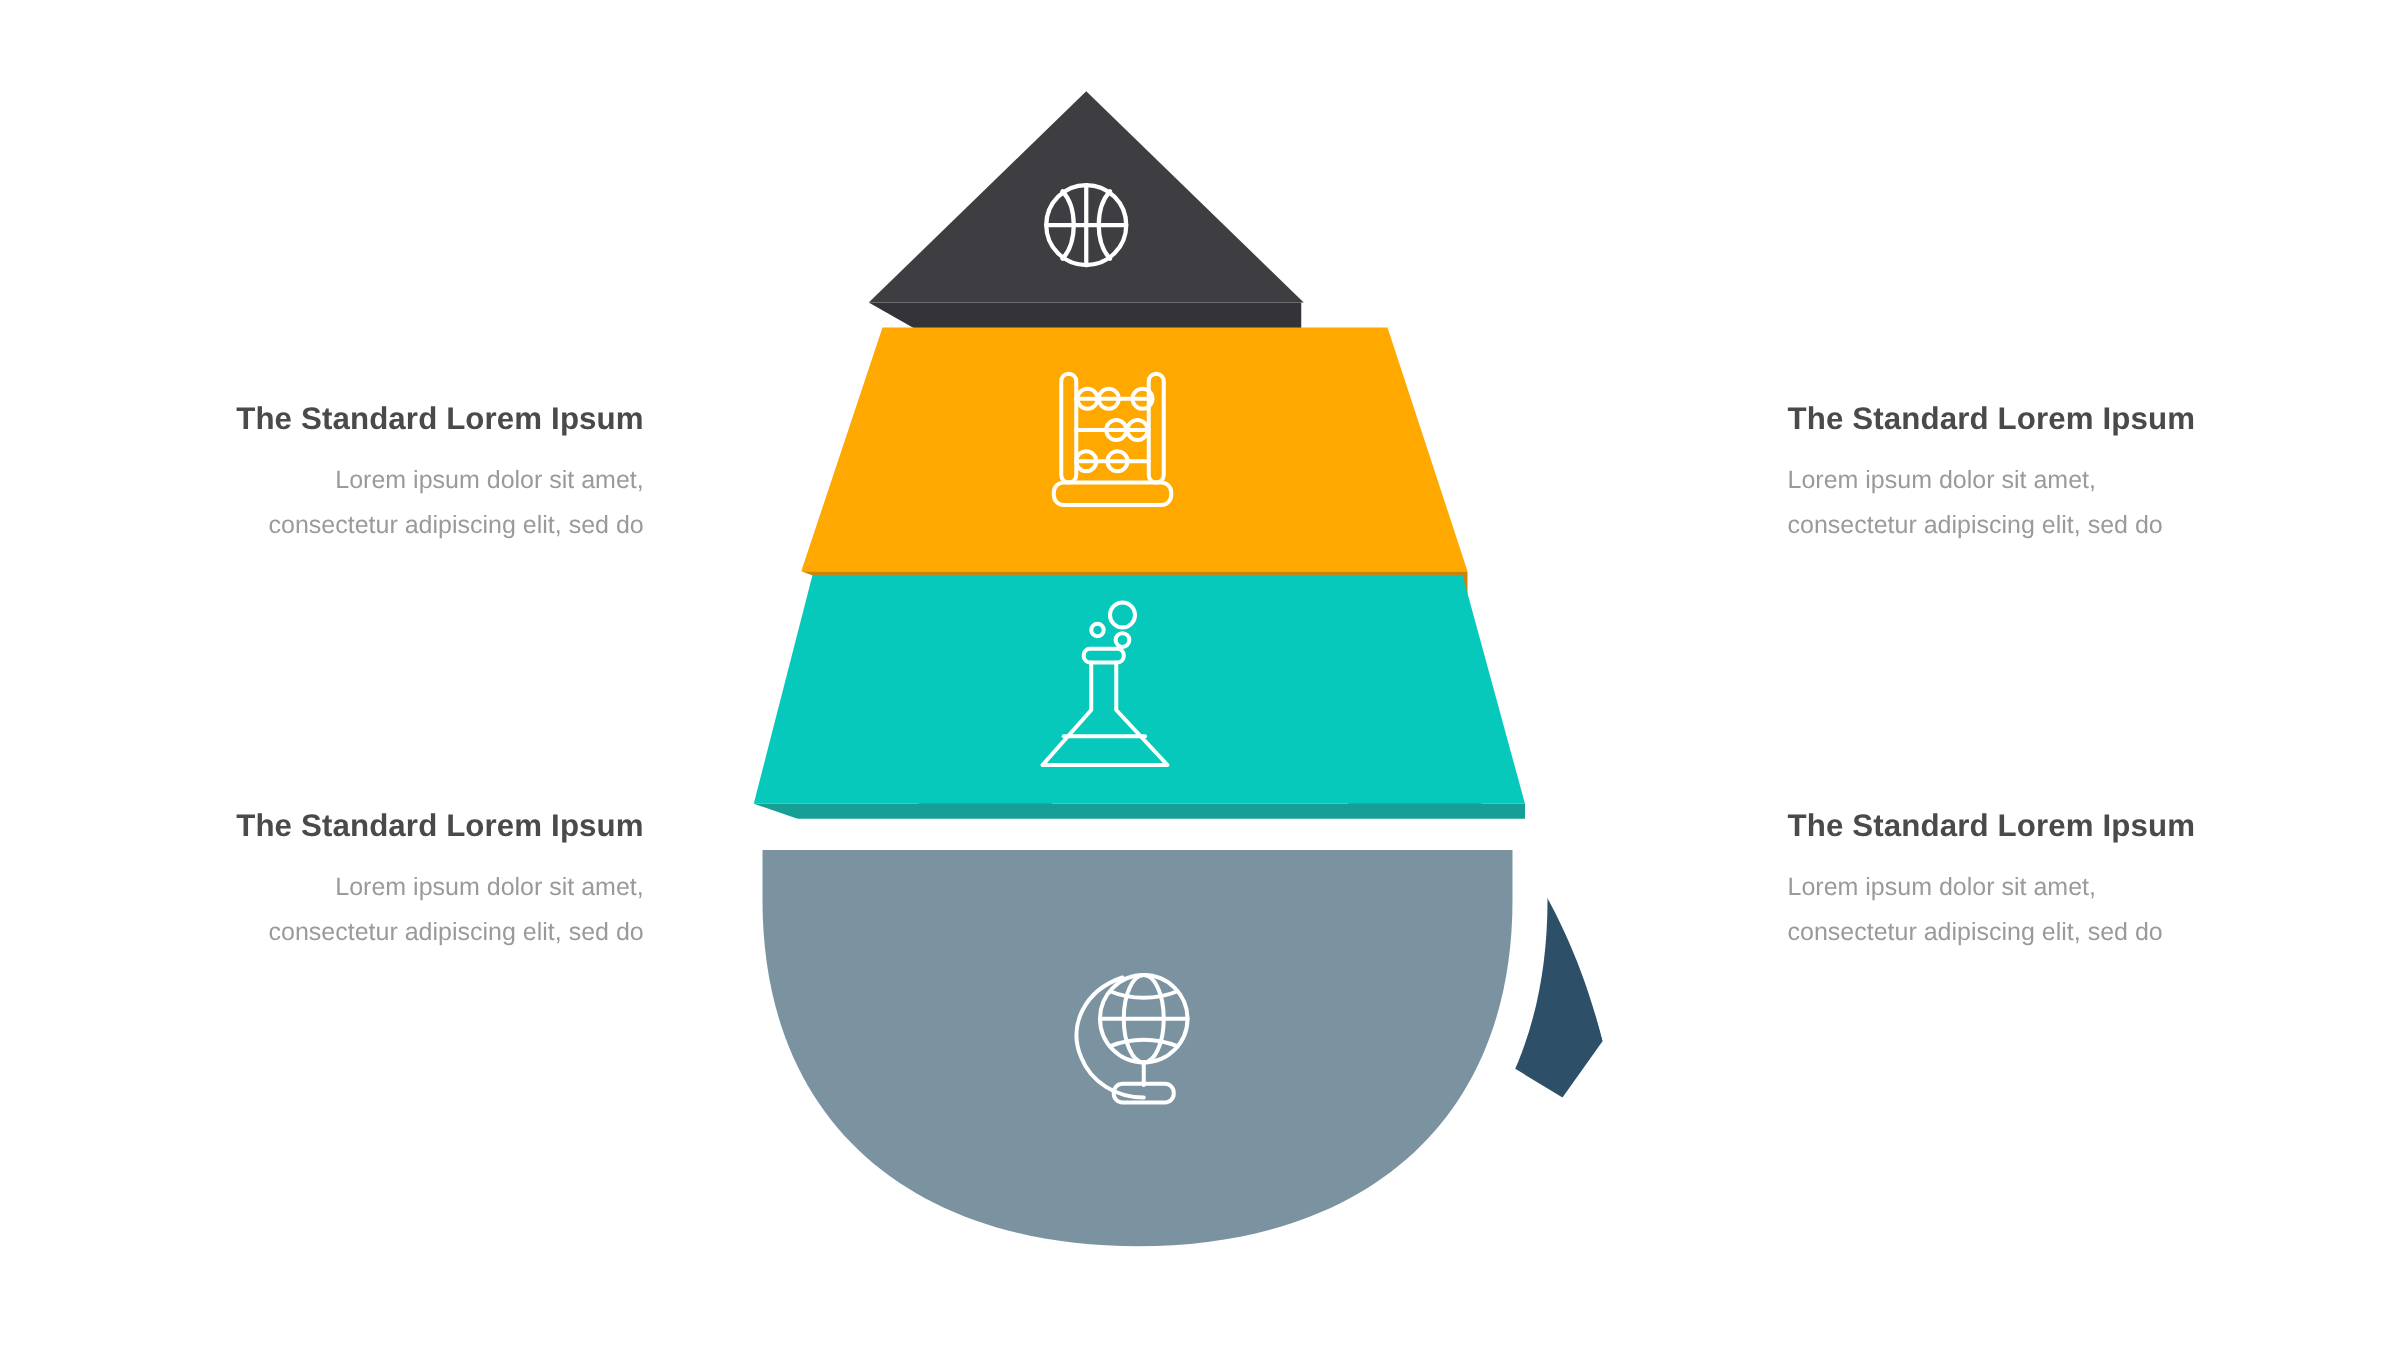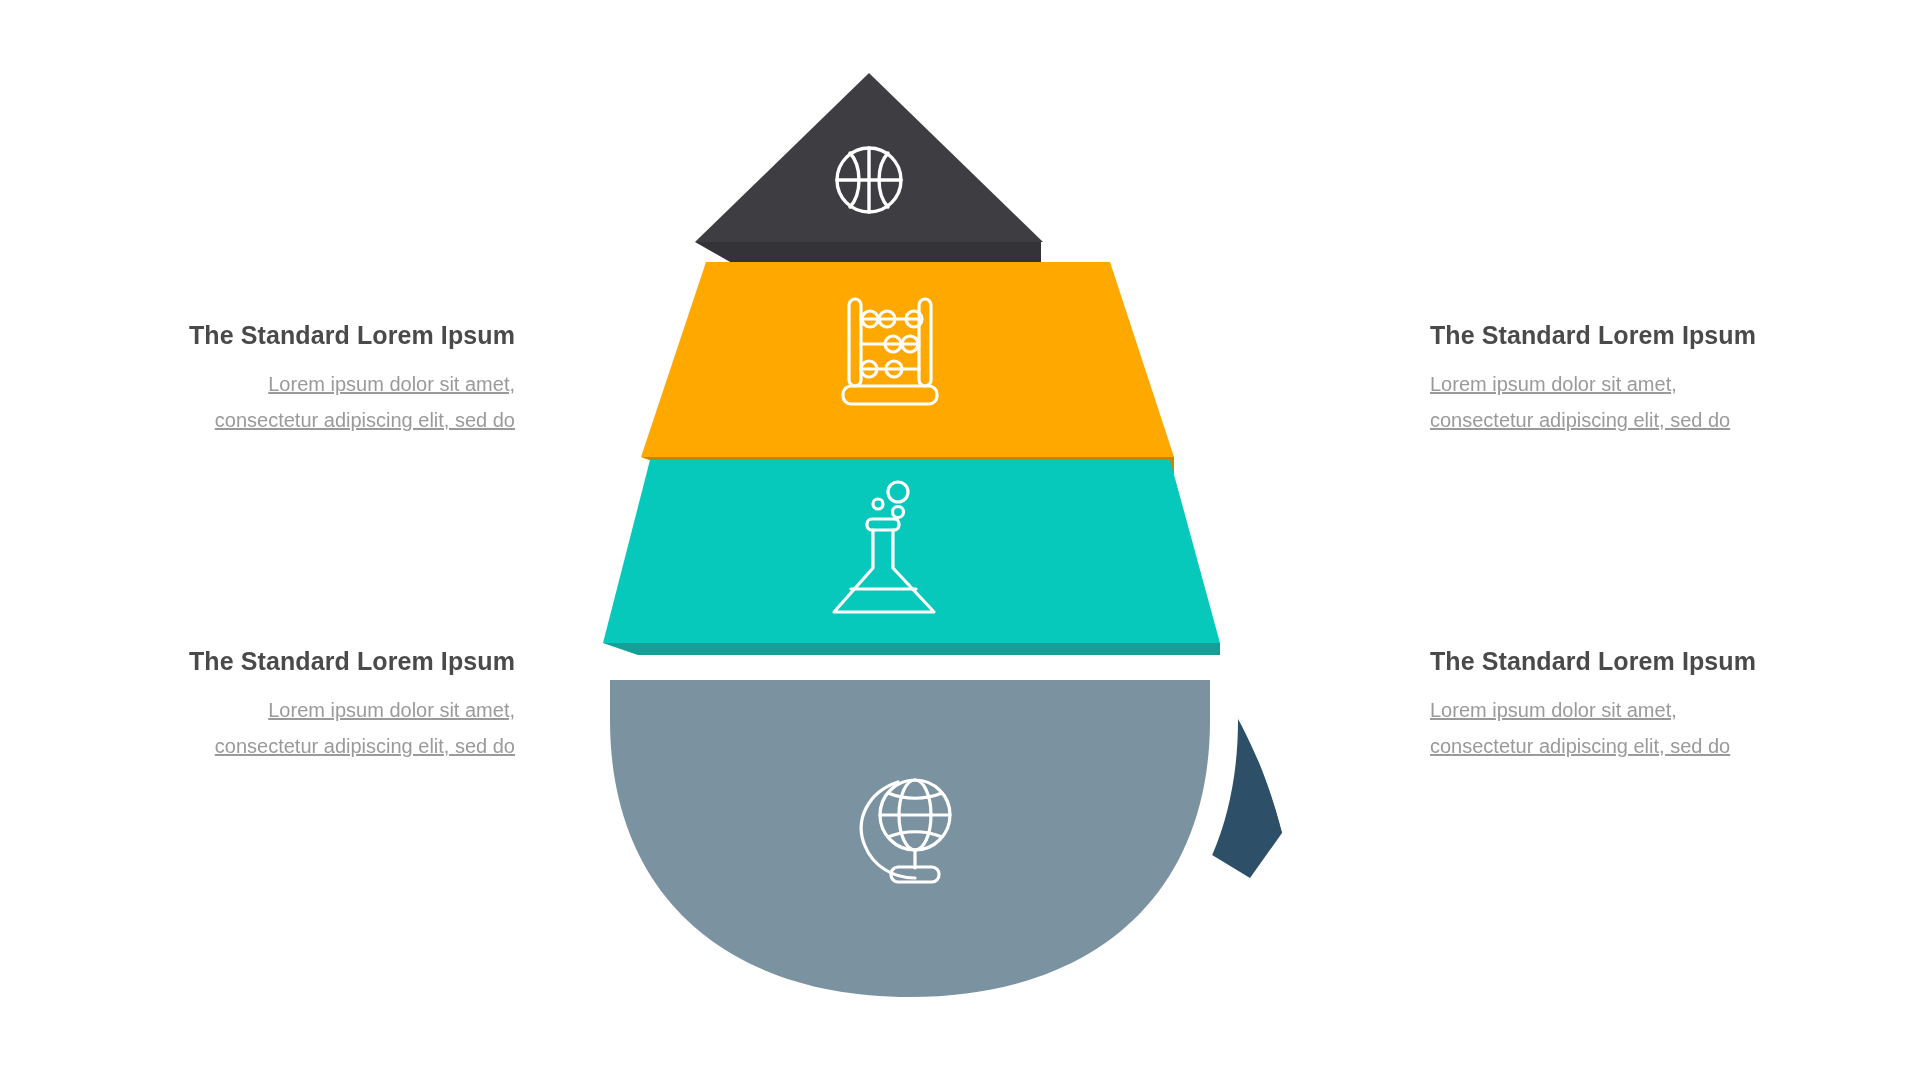--- a/index.html
+++ b/index.html
@@ -49,21 +49,20 @@
     line-height: 1.25;
     margin: 0 0 16px 0;
     white-space: nowrap;
   }
   .tb-body {
     font-size: 20px;
     color: #9a9a9a;
     line-height: 1.78;
     margin: 0;
     font-weight: normal;
-    text-decoration: underline;
   }
 
   #block-top-left    { left: 115px;  top: 320px; }
   #block-top-right   { left: 1430px; top: 320px; }
   #block-bot-left    { left: 115px;  top: 646px; }
   #block-bot-right   { left: 1430px; top: 646px; }
 </style>
 </head>
 <body>
 

